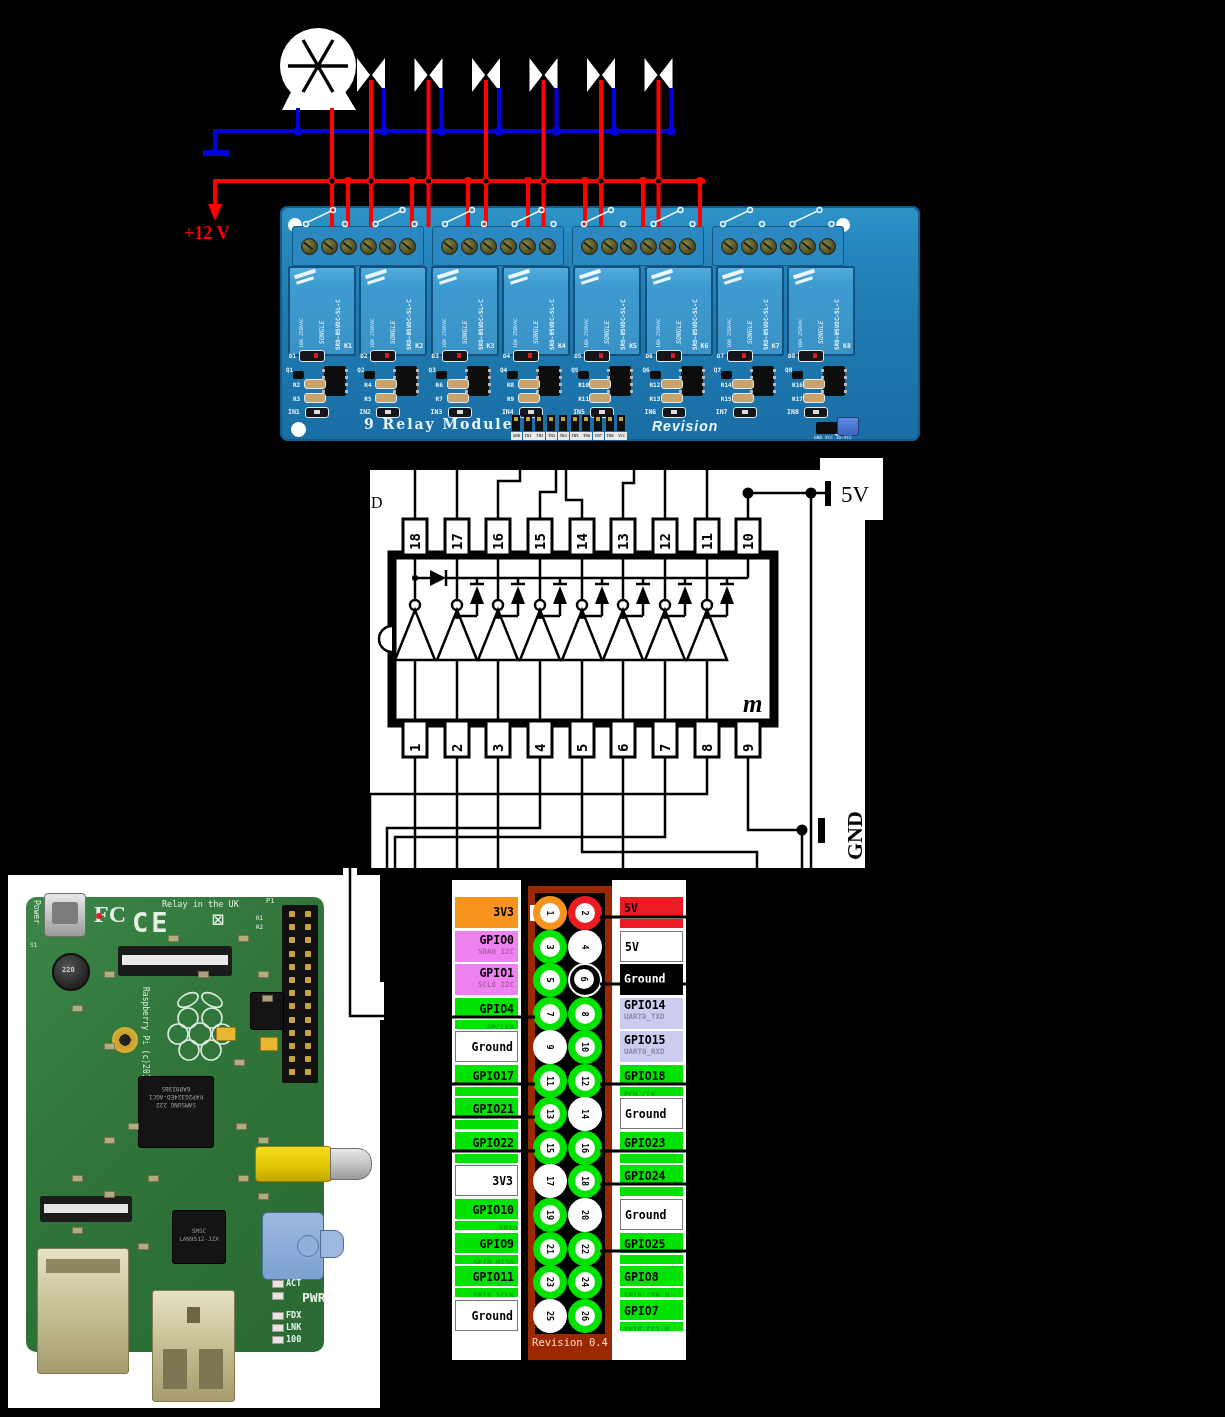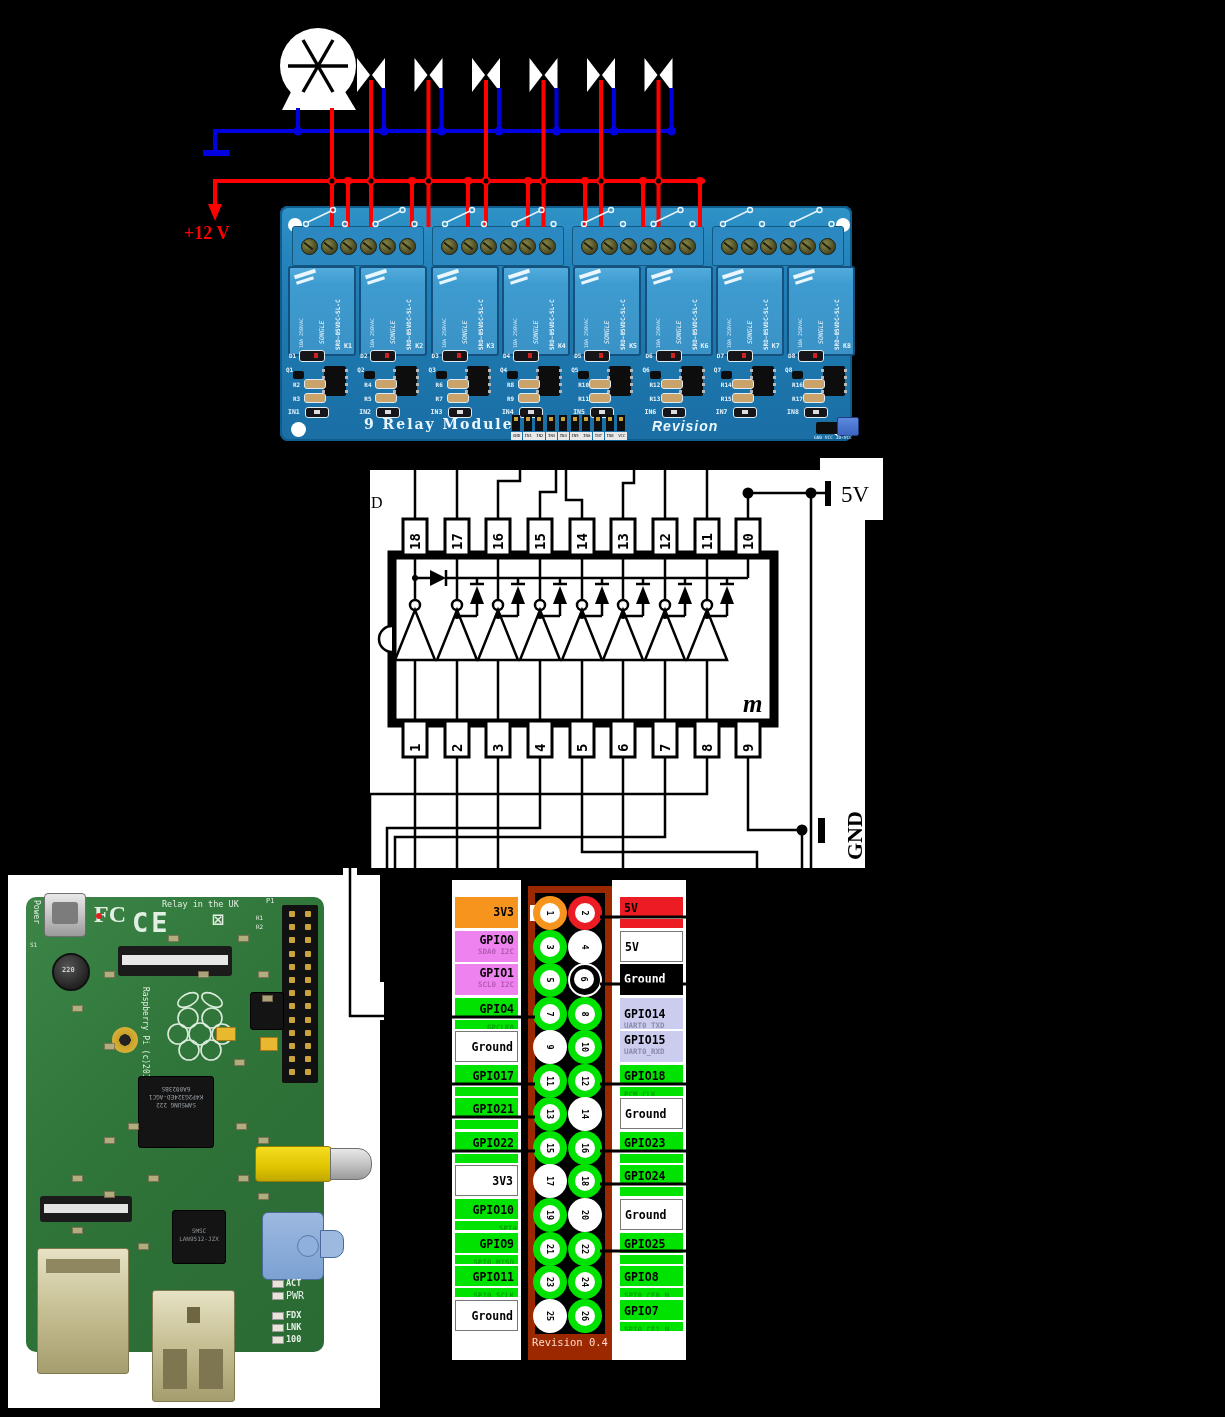--- a/index.html
+++ b/index.html
@@ -9,21 +9,21 @@
   .nosel{user-select:none;}
   
   #pi-photo{left:8px;top:875px;width:372px;height:533px;background:#fff;z-index:1;}
   #pi-board{left:18px;top:22px;width:298px;height:455px;border-radius:10px;
             background:linear-gradient(135deg,#3c8547 0%,#2f7439 45%,#2a6a34 100%);}
   .silk{color:#e3efe2;font-size:8px;letter-spacing:0;}
   .metal{background:linear-gradient(180deg,#e6e2c4,#c9c297 45%,#a69d6e);border:1px solid #80784e;}
   .metal2{background:linear-gradient(180deg,#e8e8e8,#c4c4c4 50%,#9a9a9a);border:1px solid #6f6f6f;}
   .chip{background:#141414;border-radius:3px;border:1px solid #000;color:#b9b9b9;}
   
-  #relay-board{left:280px;top:206px;width:572px;height:235px;border-radius:8px;z-index:1;
+  #relay-board{left:280px;top:206px;width:640px;height:235px;border-radius:8px;z-index:1;
      background:linear-gradient(180deg,#2f93c8 0%,#2484bb 22%,#1d78ae 55%,#1a6fa5 100%);
      box-shadow:inset 0 0 0 2px #0f5d8e;}
   .hole{background:#fff;border-radius:50%;}
   .tblock{background:#2b88c1;border:1px solid #11597f;border-radius:3px 3px 2px 2px;}
   .screw{position:absolute;width:15px;height:15px;border-radius:50%;
      background:radial-gradient(circle at 35% 35%,#8a8a4a,#55552a 55%,#33331a);
      border:1px solid #1c1c10;}
   .screw i{position:absolute;left:1px;top:6px;width:11px;height:1.6px;background:#22220f;transform:rotate(38deg);}
   .relaycube{background:linear-gradient(180deg,#52acdd 0%,#3f9cd0 18%,#3a92c6 100%);
      border:2px solid #14517e;border-radius:3px;overflow:hidden;}
@@ -152,21 +152,21 @@
 
     <div class="abs" style="left:254px;top:337px;width:60px;height:66px;background:linear-gradient(180deg,#9db9e0,#7ba1d2);border:1px solid #4a6a9a;border-radius:6px;">
       <div class="abs" style="left:34px;top:22px;width:20px;height:20px;border-radius:50%;background:#8fb0dc;border:1px solid #5a7aa8;"></div>
     </div>
     <div class="abs metal2" style="left:312px;top:355px;width:22px;height:26px;border-radius:0 10px 10px 0;background:#9db9e0;border:1px solid #4a6a9a;"></div>
 
     <div id="pi-leds" class="abs" style="left:278px;top:403px;">
         <div class="abs" style="left: -14px; top: 2px; width: 10px; height: 6px; background: rgb(232, 228, 216); border: 1px solid rgb(153, 153, 153);"></div>
         <div class="abs" style="left: 0px; top: 0px; font-size: 8.5px; font-weight: bold; color: rgb(232, 242, 232);">ACT</div>
         <div class="abs" style="left: -14px; top: 14px; width: 10px; height: 6px; background: rgb(232, 228, 216); border: 1px solid rgb(153, 153, 153);"></div>
-        <div class="abs" style="left: 0px; top: 12px; font-size: 10px; font-weight: normal; color: rgb(232, 242, 232);">PWR</div>
+        <div class="abs" style="left: 16px; top: 12px; font-size: 13px; font-weight: bold; color: rgb(232, 242, 232);">PWR</div>
         <div class="abs" style="left: -14px; top: 34px; width: 10px; height: 6px; background: rgb(232, 228, 216); border: 1px solid rgb(153, 153, 153);"></div>
         <div class="abs" style="left: 0px; top: 32px; font-size: 8.5px; font-weight: bold; color: rgb(232, 242, 232);">FDX</div>
         <div class="abs" style="left: -14px; top: 46px; width: 10px; height: 6px; background: rgb(232, 228, 216); border: 1px solid rgb(153, 153, 153);"></div>
         <div class="abs" style="left: 0px; top: 44px; font-size: 8.5px; font-weight: bold; color: rgb(232, 242, 232);">LNK</div>
         <div class="abs" style="left: -14px; top: 58px; width: 10px; height: 6px; background: rgb(232, 228, 216); border: 1px solid rgb(153, 153, 153);"></div>
         <div class="abs" style="left: 0px; top: 56px; font-size: 8.5px; font-weight: bold; color: rgb(232, 242, 232);">100</div>
       </div>
 
     <div class="abs metal" style="left:29px;top:373px;width:90px;height:124px;border-radius:3px;">
       <div class="abs" style="left:8px;top:10px;width:74px;height:14px;background:#8f8760;"></div>
@@ -643,21 +643,21 @@
     <div id="gpio-right-labels" class="abs" style="left:0;top:0;">
         <div class="abs gbox" style="left: 168px; width: 63px; text-align: left; padding-left: 4px; box-sizing: border-box; top: 17px; height: 20px; background: rgb(236, 28, 36); line-height: 20px; color: rgb(0, 0, 0);"><span class="main">5V</span></div>
         <div class="abs gbox" style="left: 168px; width: 63px; text-align: left; padding-left: 4px; box-sizing: border-box; top: 39px; height: 9px; background: rgb(236, 28, 36); line-height: 9px;"></div>
         <div class="abs gbox" style="left: 168px; width: 63px; text-align: left; padding-left: 4px; box-sizing: border-box; top: 50.55px; height: 31px; background: rgb(255, 255, 255); border: 1px solid rgb(119, 119, 119); color: rgb(0, 0, 0);">
           <span class="main" style="display: block; margin-top: 9px;">5V</span>
         </div>
         <div class="abs gbox" style="left: 168px; width: 63px; text-align: left; padding-left: 4px; box-sizing: border-box; top: 84.1px; height: 31px; background: rgb(0, 0, 0); color: rgb(255, 255, 255);">
           <span class="main" style="display: block; margin-top: 9px;">Ground</span>
         </div>
         <div class="abs gbox" style="left: 168px; width: 63px; text-align: left; padding-left: 4px; box-sizing: border-box; top: 117.65px; height: 31px; background: rgb(204, 204, 239); color: rgb(0, 0, 0);">
-          <span class="main" style="display: block; margin-top: 10px;">GPIO14</span>
+          <span class="main" style="display: block; margin-top: 1px;">GPIO14</span>
           <span class="sub" style="display: block; color: rgb(138, 138, 170);">UART0_TXD</span>
         </div>
         <div class="abs gbox" style="left: 168px; width: 63px; text-align: left; padding-left: 4px; box-sizing: border-box; top: 151.2px; height: 31px; background: rgb(204, 204, 239); color: rgb(0, 0, 0);">
           <span class="main" style="display: block; margin-top: 3px;">GPIO15</span>
           <span class="sub" style="display: block; color: rgb(138, 138, 170);">UART0_RXD</span>
         </div>
         <div class="abs gbox" style="left: 168px; width: 63px; text-align: left; padding-left: 4px; box-sizing: border-box; top: 184.75px; height: 20px; background: rgb(0, 227, 0); line-height: 20px; color: rgb(0, 0, 0);"><span class="main">GPIO18</span></div>
         <div class="abs gbox" style="left: 168px; width: 63px; text-align: left; padding-left: 4px; box-sizing: border-box; top: 206.75px; height: 9px; background: rgb(0, 227, 0); line-height: 9px;"><span class="sub" style="color: rgb(0, 164, 0);">PCM_CLK</span></div>
         <div class="abs gbox" style="left: 168px; width: 63px; text-align: left; padding-left: 4px; box-sizing: border-box; top: 218.3px; height: 31px; background: rgb(255, 255, 255); border: 1px solid rgb(119, 119, 119); color: rgb(0, 0, 0);">
           <span class="main" style="display: block; margin-top: 9px;">Ground</span>

